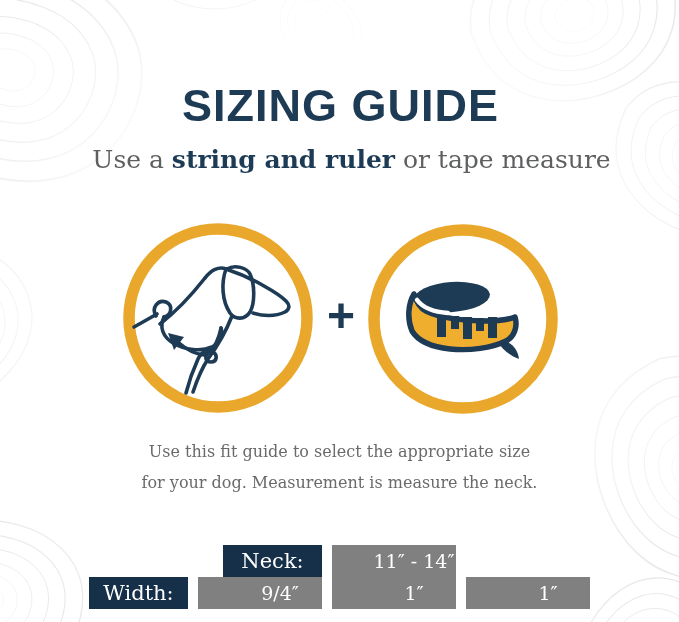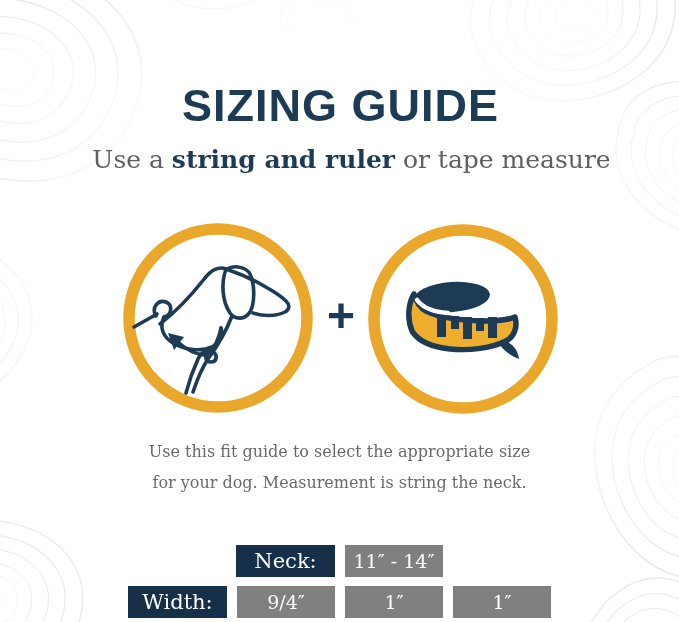--- a/index.html
+++ b/index.html
@@ -31,29 +31,29 @@
     text-align:center; line-height:50px; font-size:48px; font-weight:bold;
     color:#1E3B56; font-family:"Liberation Sans", sans-serif;
   }
   .desc{
     position:absolute; top:436px; left:0; width:100%; margin:0;
     text-align:center; font-size:16px; line-height:31px; color:#6A6A6A;
     font-family:"DejaVu Serif", serif;
   }
   .size-table{
     position:absolute; top:545px; left:0; width:100%;
-    display:flex; flex-direction:column; align-items:center; gap:9px;
+    display:flex; flex-direction:column; align-items:center; 
   }
   .size-row{display:flex; gap:10px;}
   .cell{
     height:32px; line-height:32px; text-align:center; color:#ffffff;
     font-family:"DejaVu Serif", serif;
   }
   .cell.label{width:99px; background:#16304A; font-size:21px;}
-  .cell.value{width:98px; background:#808080; font-size:19px;}
+  .cell.value{width:84px; background:#808080; font-size:19px;padding-left:40px;}
 </style>
 </head>
 <body>
 
 <div class="page">
 
   <svg class="topo" width="679" height="622" viewBox="0 0 679 622">
     <defs>
       <path id="blob" d="M -100 -8 C -96 -45 -68 -66 -38 -74 C -8 -82 28 -84 56 -70 C 84 -56 98 -32 97 -2 C 96 28 80 54 52 68 C 24 82 -14 84 -44 72 C -74 60 -96 36 -100 -8 Z"></path>
       <g id="rings" stroke="#E8E8E8" stroke-width="1.4" fill="none">
@@ -118,21 +118,21 @@
           <rect x="120" y="93" width="9" height="21"></rect>
         </g>
         <path d="M 134 116 C 144 118 150 126 151 135 C 142 132 134 125 130 118 Z" fill="#1E3B56"></path>
         <ellipse cx="84" cy="73" rx="38" ry="15" fill="#1E3B56" transform="rotate(-4 84 73)"></ellipse>
         <path d="M 49 76 C 55 84 66 88 80 89" fill="none" stroke="#ffffff" stroke-width="4.5" stroke-linecap="round"></path>
       </svg>
     </div>
 
     <p class="desc">
       <span>Use this fit guide to select the appropriate size</span><br>
-      <span>for your dog. Measurement is string the neck.</span>
+      <span>for your dog. Measurement is measure the neck.</span>
     </p>
 
     <div class="size-table">
       <div class="size-row">
         <div class="cell label">Neck:</div>
         <div class="cell value">11″ - 14″</div>
       </div>
       <div class="size-row">
         <div class="cell label">Width:</div>
         <div class="cell value">9/4″</div>

